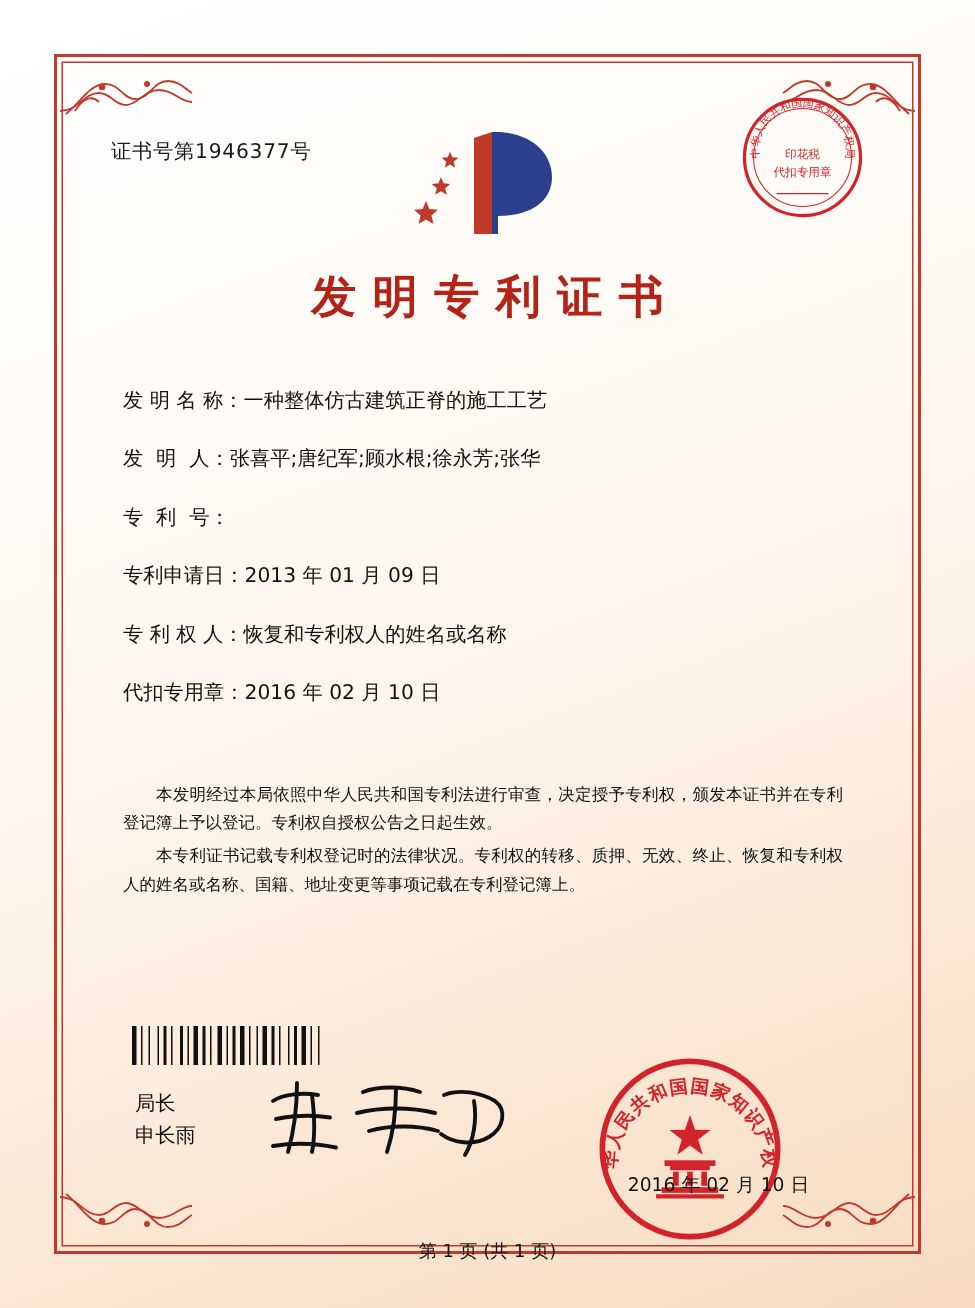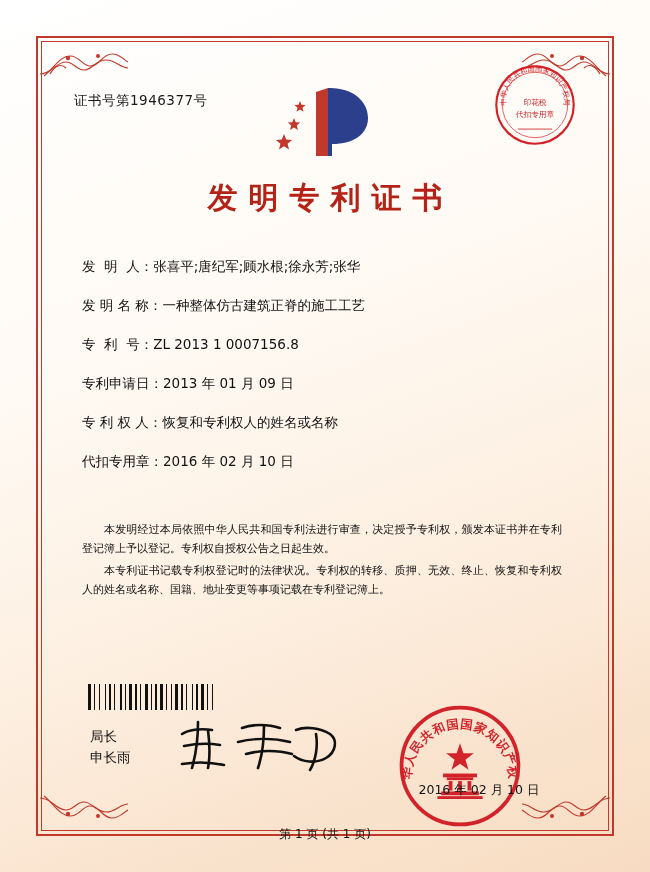--- a/index.html
+++ b/index.html
@@ -278,30 +278,29 @@
 
       <path d="M60 6 C84 6 98 20 98 36 C98 52 84 62 62 62 L62 74 L58 74 L58 6 Z" fill="#2b3f8c"></path>
       <path d="M64 16 C80 16 88 24 88 34 C88 44 80 52 64 52 Z" fill="#2b3f8c"></path>
     </svg>
   </div>
 
   <div class="title">发明专利证书</div>
 
   <div class="fields">
     <div class="field-row">
+      <span class="field-label">发 明 名 称：</span>
+      <span class="field-value">一种整体仿古建筑正脊的施工工艺</span>
+    </div>
+    <div class="field-row">
       <span class="field-label">发  明  人：</span>
       <span class="field-value">张喜平;唐纪军;顾水根;徐永芳;张华</span>
     </div>
     <div class="field-row">
-      <span class="field-label">发 明 名 称：</span>
-      <span class="field-value">一种整体仿古建筑正脊的施工工艺</span>
-    </div>
-    <div class="field-row">
       <span class="field-label">专  利  号：</span>
-      <span class="field-value">ZL 2013 1 0007156.8</span>
     </div>
     <div class="field-row">
       <span class="field-label">专利申请日：</span>
       <span class="field-value">2013 年 01 月 09 日</span>
     </div>
     <div class="field-row">
       <span class="field-label">专 利 权 人：</span>
       <span class="field-value">恢复和专利权人的姓名或名称</span>
     </div>
     <div class="field-row">

